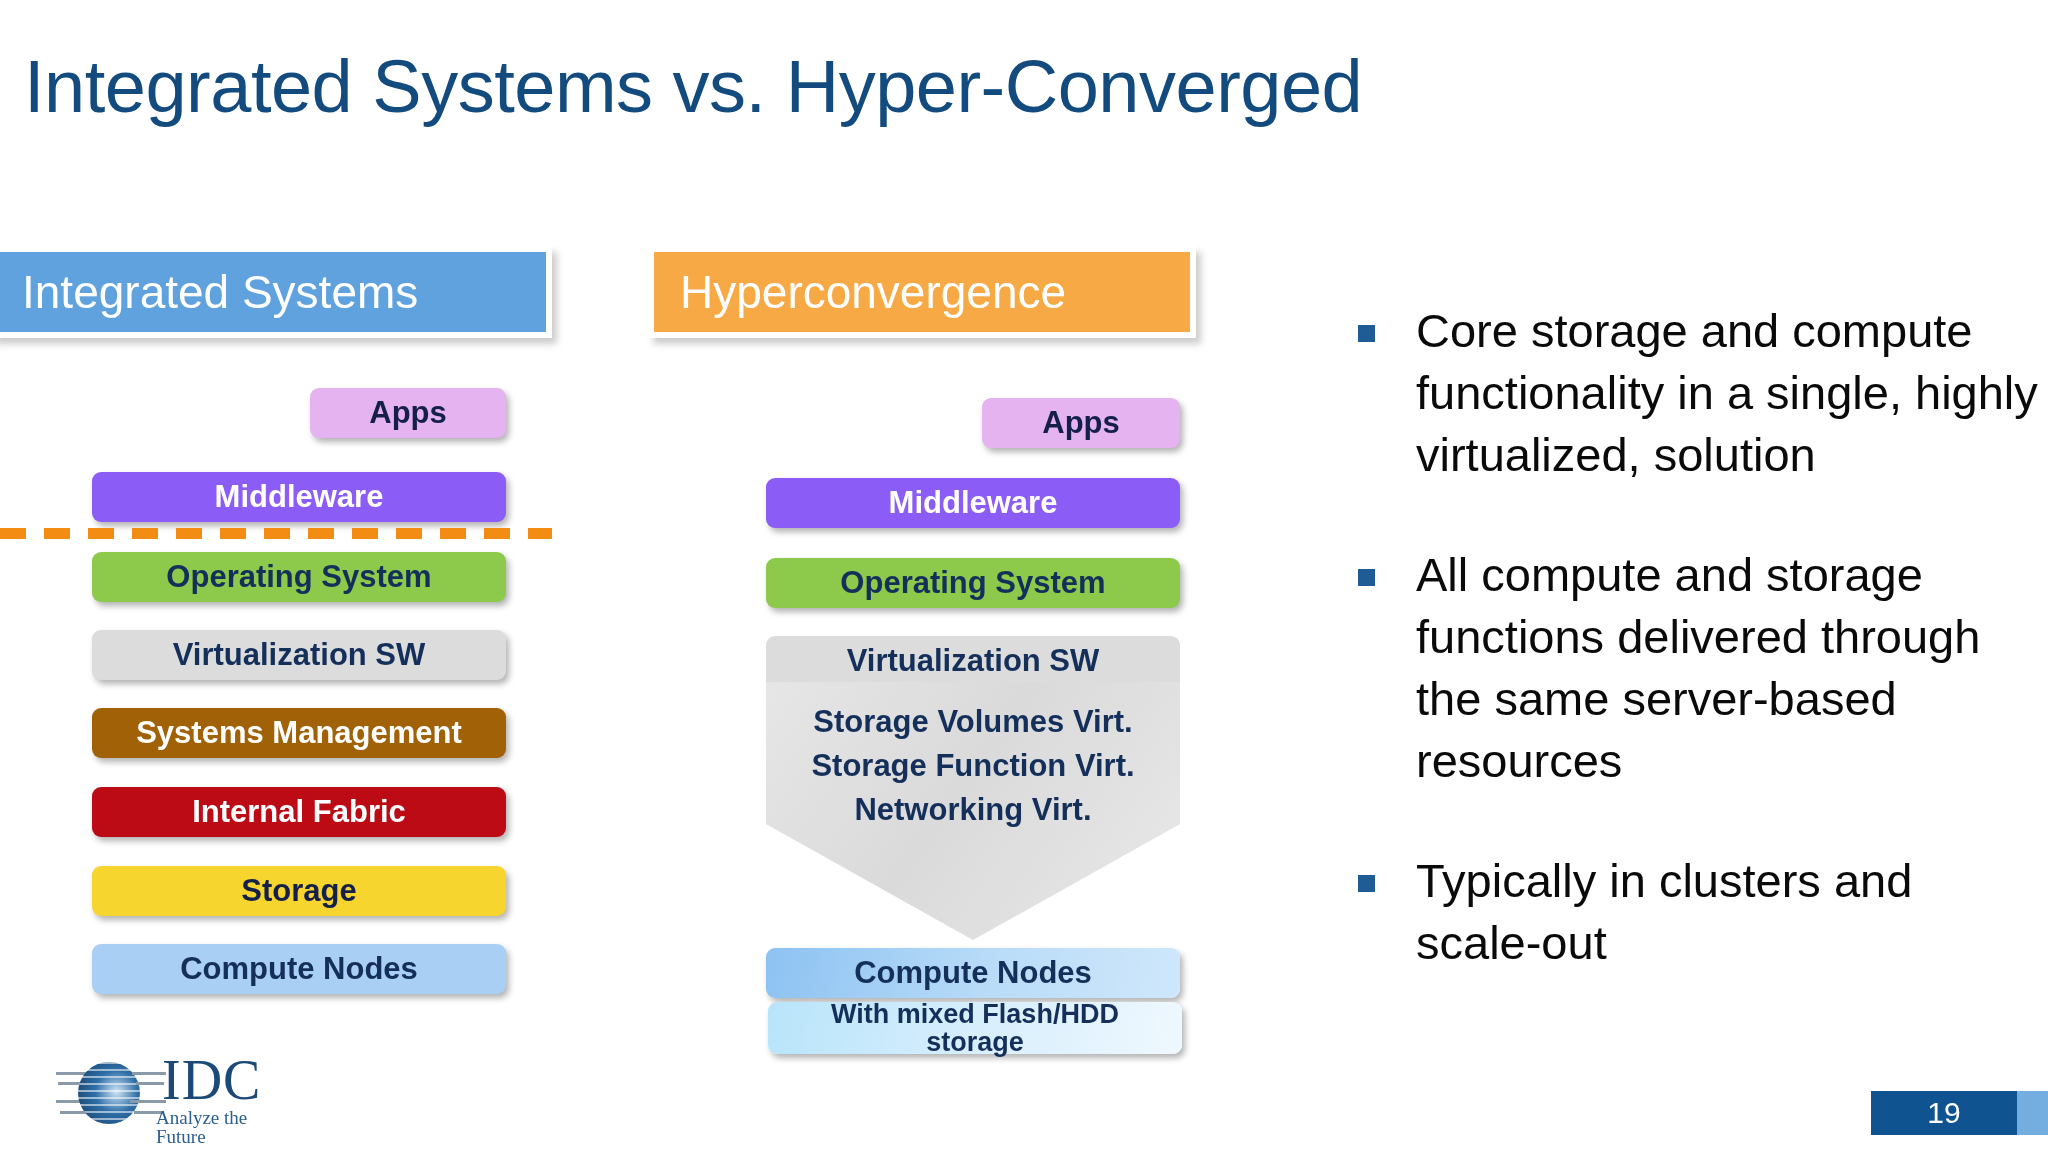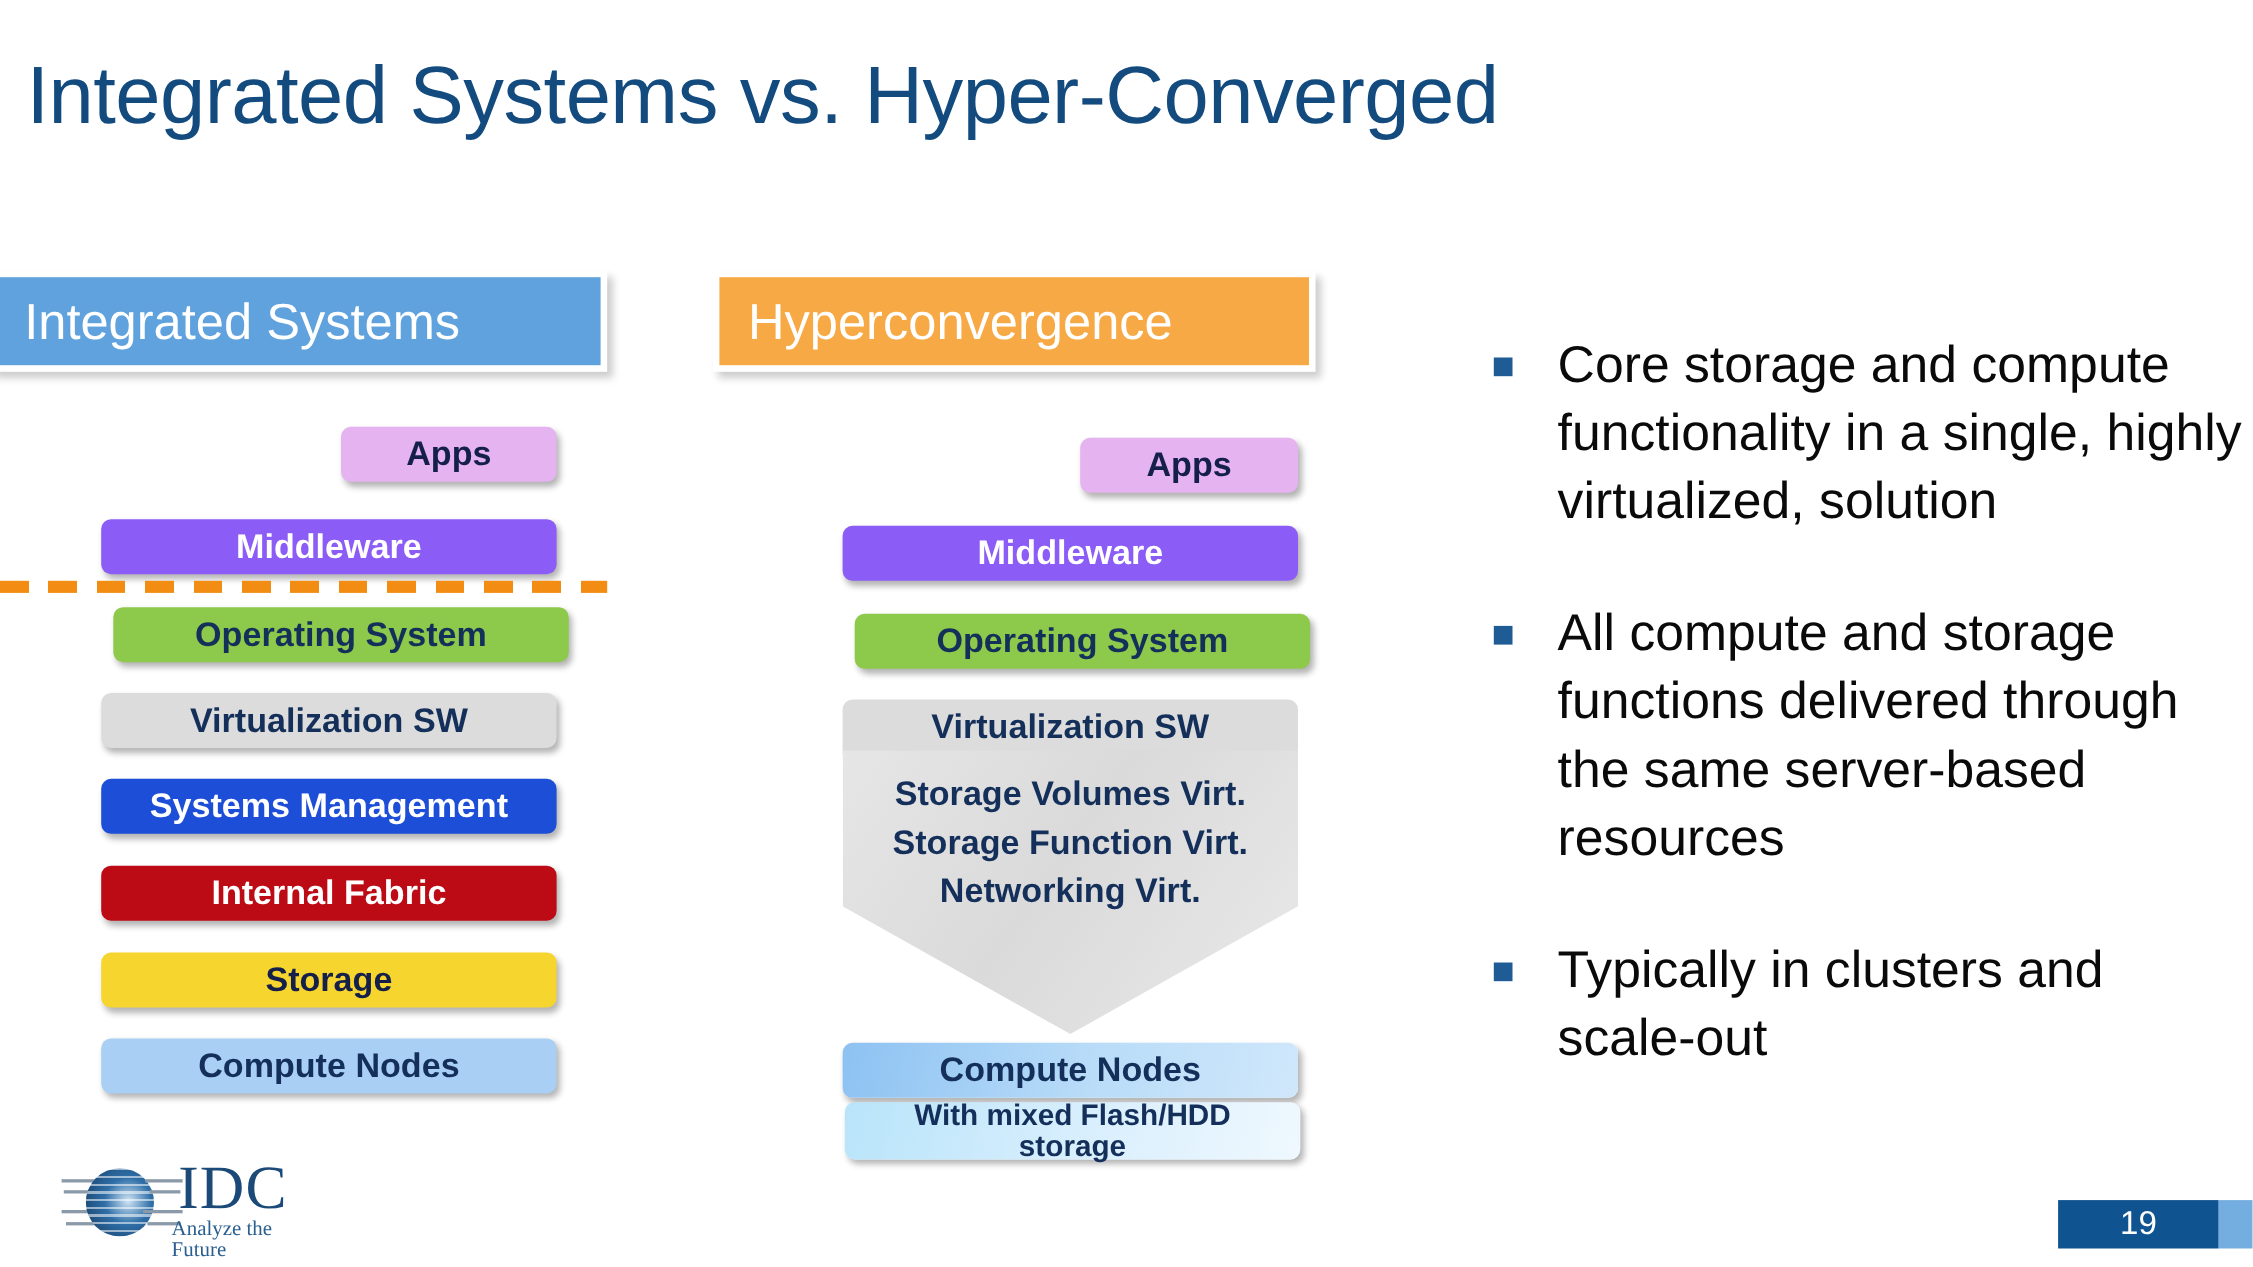--- a/index.html
+++ b/index.html
@@ -82,23 +82,23 @@
     box-shadow: 3px 4px 6px rgba(0,0,0,0.30);
   }
   .stack-row .txt {
     text-align: center;
     line-height: 1.05;
   }
 
   
   .t-apps     { background: #e4b3f0; color: #15204a; }
   .t-middle   { background: #8b5cf6; color: #ffffff; }
-  .t-os       { background: #8dc94a; color: #14305a; margin-left: 11px; }
+  .t-os       { background: #8dc94a; color: #14305a; }
   .t-virt     { background: #dcdcdc; color: #14305a; }
-  .t-sysmgmt  { background: #1d4ed8; color: #ffffff; }
+  .t-sysmgmt  { background: #a16207; color: #ffffff; }
   .t-fabric   { background: #bd0b15; color: #ffffff; }
   .t-storage  { background: #f7d52f; color: #15204a; }
   .t-compute  { background: #a9cff5; color: #14305a; }
   .t-compute-grad {
     background: linear-gradient(100deg, #8dc2f2 0%, #b9dcf8 55%, #cfe7fb 100%);
     color: #14305a;
   }
   .t-flash {
     background: linear-gradient(105deg, #b8e4fa 0%, #d7eefd 50%, #eff8fe 100%);
     color: #14305a;

